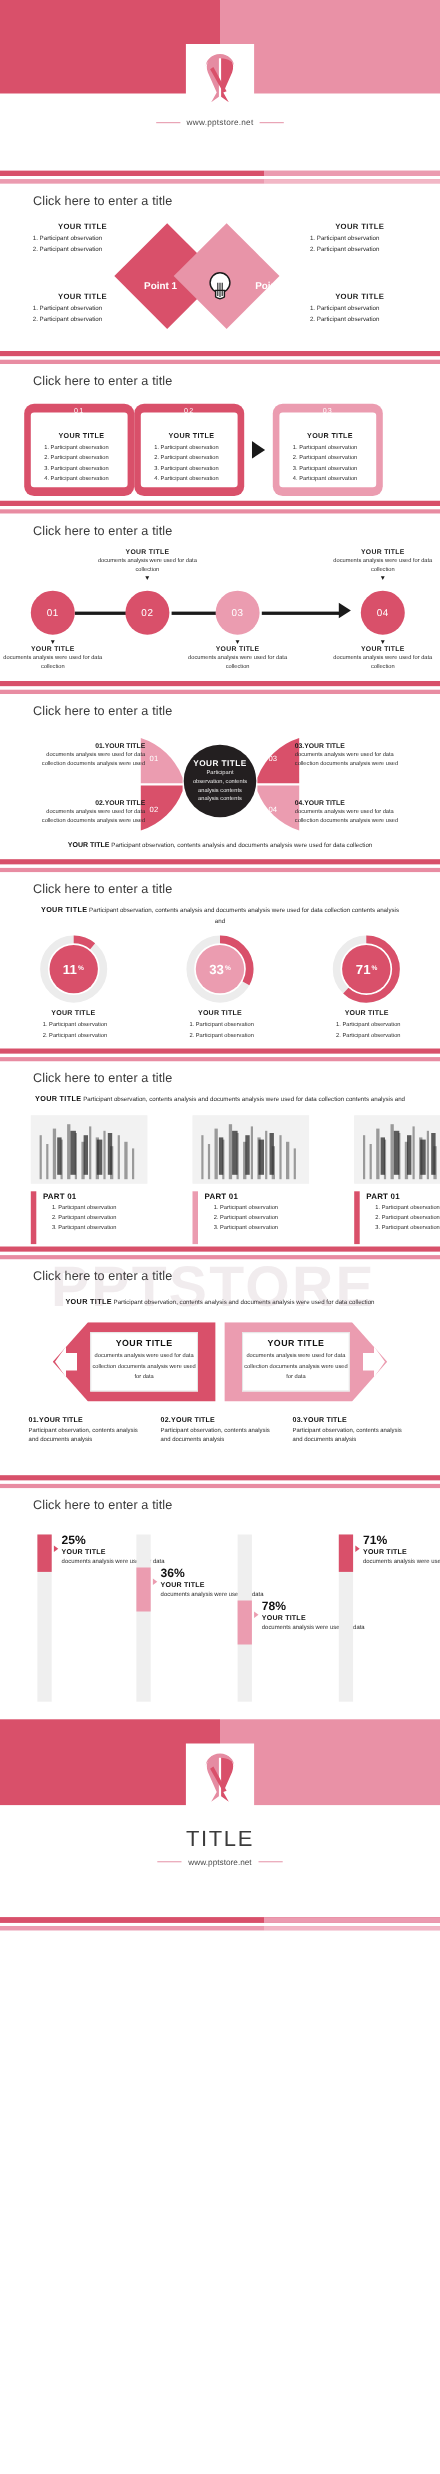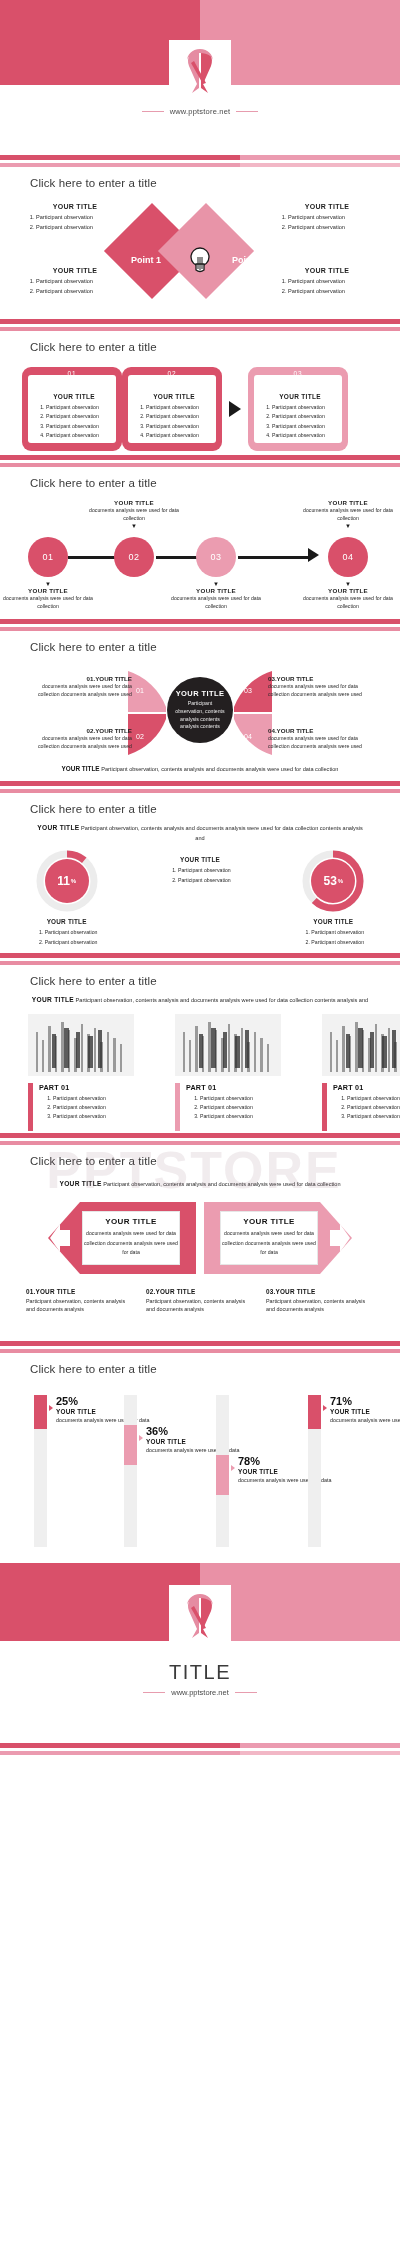--- a/index.html
+++ b/index.html
@@ -432,35 +432,46 @@
               <small>%</small>
           </div>
         </div>
         <div class="dc-t">YOUR TITLE</div>
         <ol>
             <li>Participant observation</li>
             <li>Participant observation</li>
           </ol>
       </div>
       <div class="donut-col">
+        <div class="donut">
+          <svg width="62" height="62" viewBox="0 0 62 62">
+            <circle cx="31" cy="31" r="27" fill="none" stroke="#ececec" stroke-width="7"></circle>
+            <circle cx="31" cy="31" r="27" fill="none" stroke="#d9506a" stroke-width="7" stroke-dasharray="55.98 113.7" transform="rotate(-90 31 31)"></circle>
+            <circle cx="31" cy="31" r="22" fill="#eb9cb0"></circle>
+          </svg>
+          <div class="val">
+            <span>33</span>
+              <small>%</small>
+          </div>
+        </div>
         <div class="dc-t">YOUR TITLE</div>
         <ol>
             <li>Participant observation</li>
             <li>Participant observation</li>
           </ol>
       </div>
       <div class="donut-col">
         <div class="donut">
           <svg width="62" height="62" viewBox="0 0 62 62">
             <circle cx="31" cy="31" r="27" fill="none" stroke="#ececec" stroke-width="7"></circle>
             <circle cx="31" cy="31" r="27" fill="none" stroke="#d9506a" stroke-width="7" stroke-dasharray="105.2 64.5" transform="rotate(-90 31 31)"></circle>
             <circle cx="31" cy="31" r="22" fill="#d9506a"></circle>
           </svg>
           <div class="val">
-            <span>53</span>
+            <span>71</span>
               <small>%</small>
           </div>
         </div>
         <div class="dc-t">YOUR TITLE</div>
         <ol>
             <li>Participant observation</li>
             <li>Participant observation</li>
           </ol>
       </div>
     </div>

